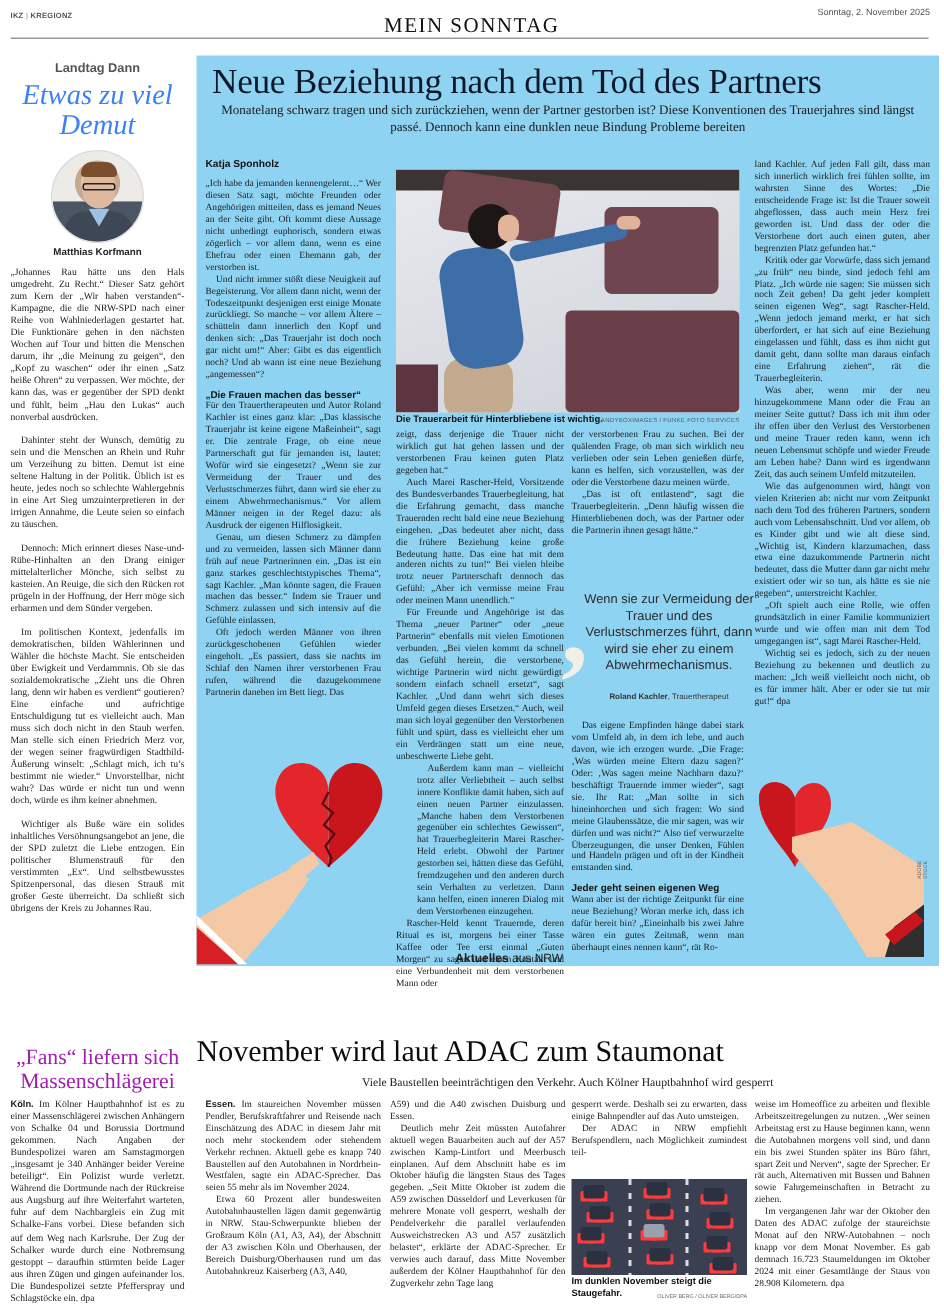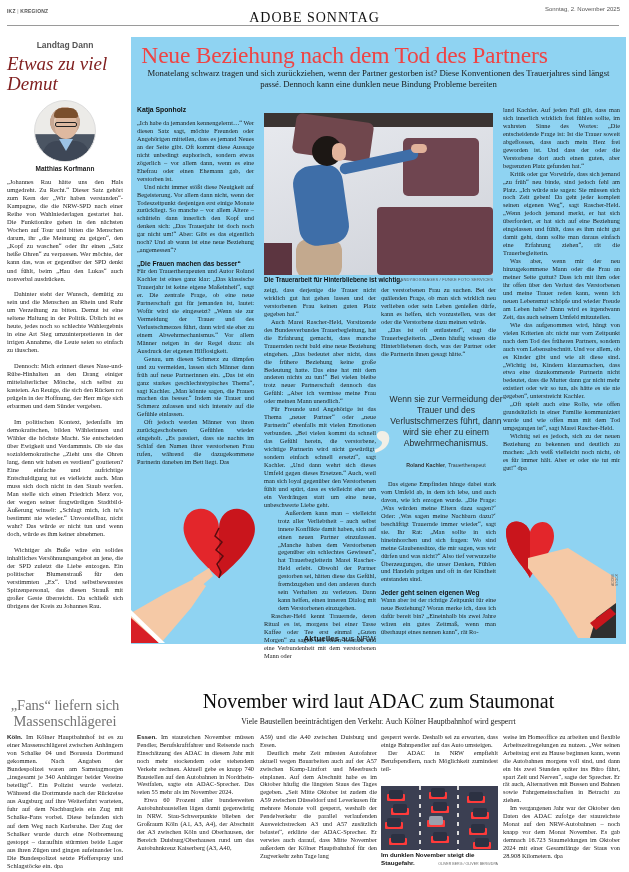--- a/index.html
+++ b/index.html
@@ -9,37 +9,37 @@
 .topbar { position: absolute; left: 0; top: 0; width: 629px; height: 26px; }
 .logo { position: absolute; left: 7px; top: 8px; font: bold 5px "Liberation Sans", sans-serif; color: #555; letter-spacing: .2px; }
 .logo .sep { font-weight: normal; color: #888; }
 .section-title { position: absolute; left: 0; width: 629px; top: 10px; text-align: center; font: 14px "Liberation Serif", serif; letter-spacing: 1px; color: #111; }
 .date { position: absolute; right: 9px; top: 6px; font: 6px "Liberation Sans", sans-serif; color: #555; }
 .rule { position: absolute; left: 7px; right: 10px; top: 25px; height: 1px; background: #9a9a9a; }
 
 
 .leftcol { position: absolute; left: 7px; top: 36px; width: 116px; }
 .kicker { text-align: center; font: bold 8.5px "Liberation Sans", sans-serif; color: #555; margin-top: 4px; }
-.comment-title { font: italic 19px/20px "Liberation Serif", serif; color: #7f1d1d; margin-top: 4px; }
+.comment-title { text-align: center; font: italic 19px/20px "Liberation Serif", serif; color: #3b82f6; margin-top: 4px; }
 .avatar { width: 62px; height: 62px; border-radius: 50%; margin: 6px auto 0; background: radial-gradient(circle at 50% 35%, #e2c9b5 0 22%, #c8a893 23% 30%, transparent 31%), linear-gradient(#ecebe8 0 55%, #4b5563 56% 100%); position: relative; overflow: hidden; border: 1px solid #ddd; }
 .avatar .hair { position: absolute; left: 19px; top: 7px; width: 24px; height: 10px; background: #7a4f2d; border-radius: 12px 12px 4px 4px; }
 .avatar .face { position: absolute; left: 20px; top: 12px; width: 22px; height: 26px; background: #deb9a0; border-radius: 11px 11px 12px 12px; }
 .avatar .glasses { position: absolute; left: 20px; top: 21px; width: 22px; height: 5px; border: 1.5px solid #222; border-radius: 2px; }
 .avatar .shirt { position: absolute; left: 8px; top: 40px; width: 46px; height: 26px; background: #3e4756; border-radius: 14px 14px 0 0; }
 .avatar .collar { position: absolute; left: 24px; top: 38px; width: 14px; height: 12px; background: #9cc3e6; clip-path: polygon(0 0,100% 0,50% 100%); }
 .author-small { text-align: center; font: bold 6.5px "Liberation Sans", sans-serif; margin-top: 3px; color: #222; }
 .colbody { font: 6.45px/8.05px "Liberation Serif", serif; text-align: justify; hyphens: auto; color: #222; }
 .colbody p { margin-top: 7.5px; text-indent: 0; }
 .colbody p + p { text-indent: 7px; }
 .leftcol .colbody { margin-top: 6px; }
 
 
 .feature { position: absolute; left: 131px; top: 37px; width: 495px; height: 481px; background: #8fd3f2; }
 .feature-bottom { position: absolute; left: 131px; top: 518px; width: 495px; height: 126px; background: #8fd3f2; }
-.headline { position: absolute; left: 131px; top: 42px; width: 427px; text-align: center; font: 23.5px "Liberation Serif", serif; letter-spacing: -0.2px; color: #ef4444; }
+.headline { position: absolute; left: 131px; top: 42px; width: 427px; text-align: center; font: 23.5px "Liberation Serif", serif; letter-spacing: -0.2px; color: #0f172a; }
 .standfirst { position: absolute; left: 146px; top: 68px; width: 465px; text-align: center; font: 8.7px/11px "Liberation Serif", serif; color: #1a1a1a; }
 
 .fcol { position: absolute; font: 6.35px/7.95px "Liberation Serif", serif; text-align: justify; color: #1a1a1a; hyphens: auto; }
 .fcol p { text-indent: 7px; }
 .fcol p.noindent { text-indent: 0; }
 .fcol h4 { font: bold 6.6px "Liberation Sans", sans-serif; margin-top: 6px; color: #111; }
 .byline { font: bold 6.8px "Liberation Sans", sans-serif; margin-bottom: 6px; color: #111; }
 
 .photo { position: absolute; left: 264px; top: 113px; width: 229px; height: 162px; background: #dcdfe5; overflow: hidden; }
 .photo .bedtop { position: absolute; left: 0; top: 0; width: 229px; height: 14px; background: #3b3432; }
@@ -63,39 +63,39 @@
 .quote-attr b { font-weight: bold; }
 .z1 { z-index: 1; margin-left: 11px; }
 
 .heart-left { position: absolute; left: 205px; top: 500px; }
 .heart-right { position: absolute; left: 488px; top: 515px; }
 .adobe { position: absolute; left: 611px; top: 586px; font: 3.5px "Liberation Sans", sans-serif; color: #666; transform: rotate(-90deg); transform-origin: left top; }
 
 
 .news-kicker { position: absolute; left: 0; width: 629px; top: 634px; text-align: center; padding-left: 50px; font: 8px "Liberation Sans", sans-serif; color: #222; }
 .news-kicker b { font-weight: bold; }
-.news-headline { position: absolute; left: 131px; width: 495px; top: 690px; text-align: center; font: 20px "Liberation Serif", serif; color: #0d0d0d; }
+.news-headline { position: absolute; left: 131px; width: 495px; top: 690px; font: 20px "Liberation Serif", serif; color: #0d0d0d; }
 .news-sub { position: absolute; left: 131px; width: 495px; top: 717px; text-align: center; font: 7.8px "Liberation Serif", serif; color: #1a1a1a; }
 
-.fans-title { position: absolute; left: 7px; top: 698px; width: 116px; text-align: center; font: 14.5px/15.5px "Liberation Serif", serif; color: #737373; }
+.fans-title { position: absolute; left: 7px; top: 698px; width: 116px; text-align: center; font: 14.5px/15.5px "Liberation Serif", serif; color: #a21caf; }
 .fans-body { position: absolute; left: 7px; top: 733px; width: 116px; }
 .dateline { font-weight: bold; font-family: "Liberation Sans", sans-serif; font-size: 6.2px; }
 
 .traffic { position: absolute; left: 381px; top: 786px; width: 117px; height: 64px; background: #3b3f52; overflow: hidden; }
 .traffic .lane { position: absolute; top: 0; width: 2px; height: 64px; background: repeating-linear-gradient(#ddd 0 4px, transparent 4px 9px); }
 .traffic .car { position: absolute; width: 14px; height: 9px; background: #2c3142; border-radius: 2px; box-shadow: -3px 3px 0 -1px #ff3a3a, 3px 3px 0 -1px #ff3a3a; }
 .traffic-caption { position: absolute; left: 381px; top: 851px; width: 117px; font: bold 6.2px/7.5px "Liberation Sans", sans-serif; color: #111; }
 .traffic-credit { position: absolute; right: 0; bottom: 0; font: 3.6px "Liberation Sans", sans-serif; font-weight: normal; color: #666; }
 </style>
 </head>
 <body>
 
 <div class="topbar">
   <div class="logo"><span>IKZ</span> <span class="sep">|</span> <span>KREGIONZ</span></div>
-  <div class="section-title">ADOBE SONNTAG</div>
+  <div class="section-title">MEIN SONNTAG</div>
   <div class="date">Sonntag, 2. November 2025</div>
   <div class="rule"></div>
 </div>
 
 <div class="leftcol">
   <div class="kicker">Landtag Dann</div>
   <div class="comment-title">Etwas zu viel Demut</div>
   <div class="avatar">
     <div class="shirt"></div>
       <div class="collar"></div>

